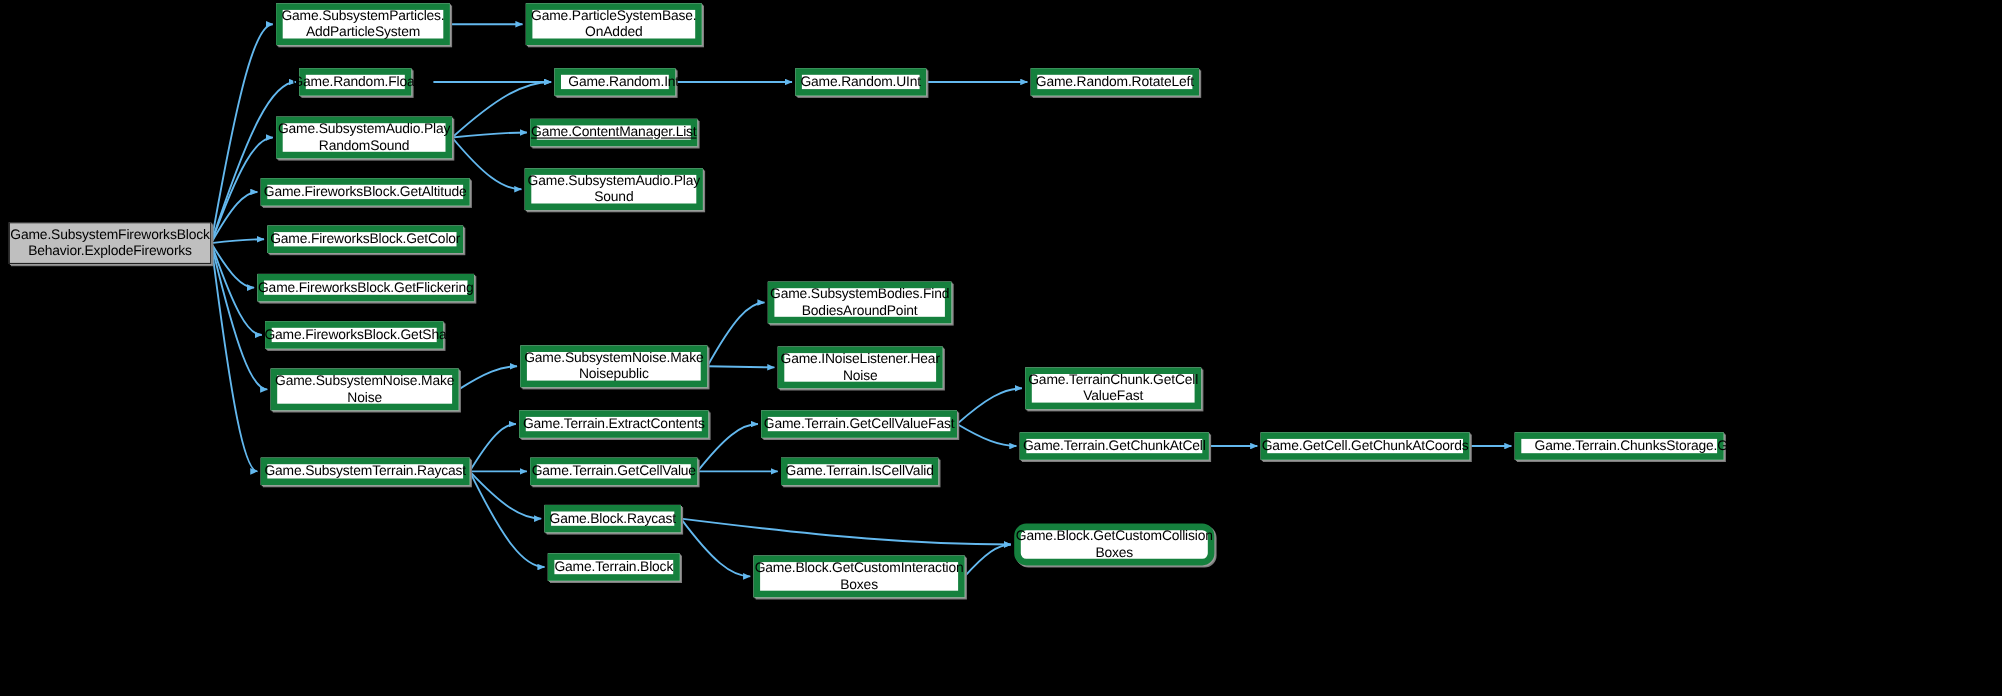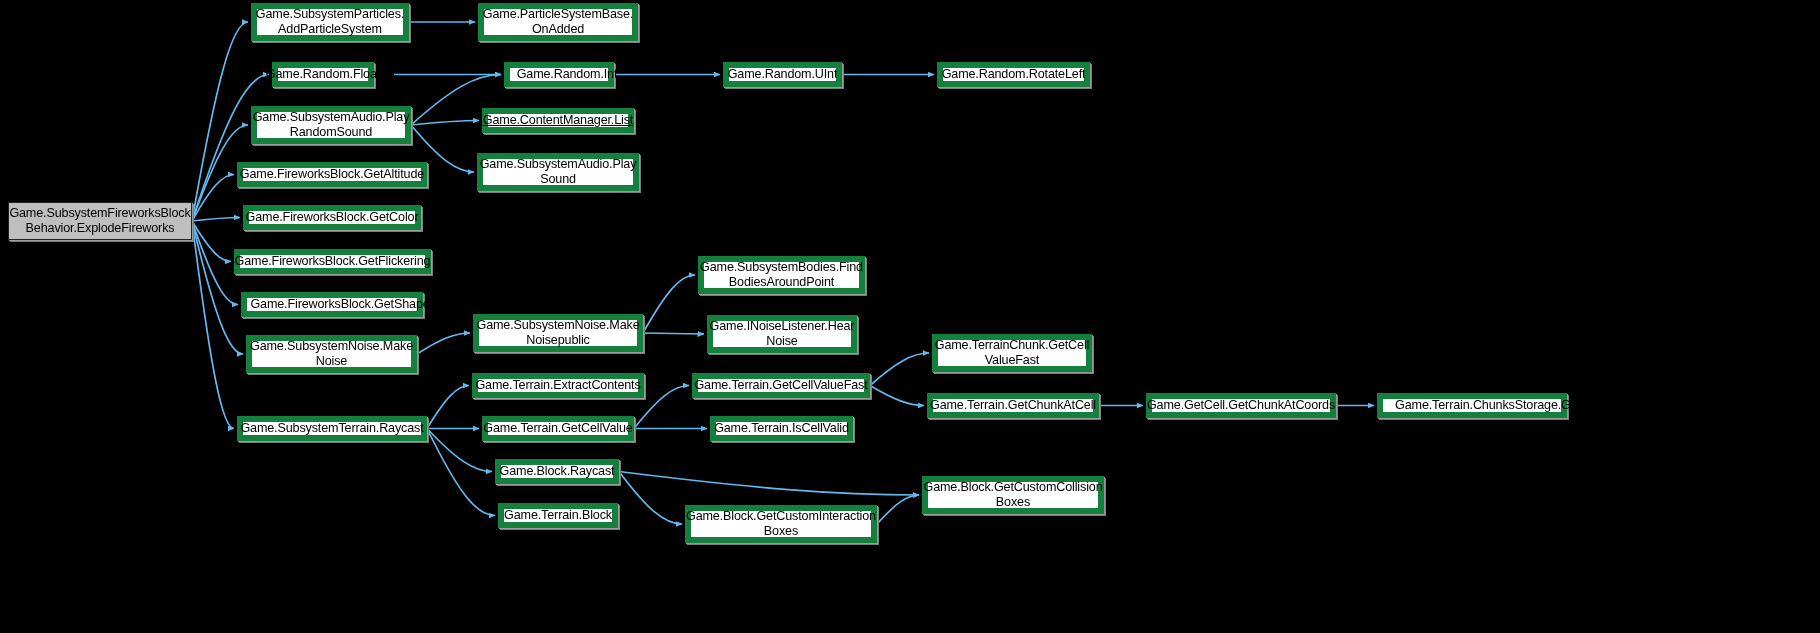--- a/index.html
+++ b/index.html
@@ -100,21 +100,21 @@
       <div class="node" style="left: 723px; top: 62px; width: 119px; height: 25px;">Game.Random.UInt</div>
       <div class="node" style="left: 937px; top: 62px; width: 153px; height: 25px;">Game.Random.RotateLeft</div>
       <div class="node" style="left: 251px; top: 106px; width: 160px; height: 38px;">Game.SubsystemAudio.Play
 RandomSound</div>
       <div class="node" style="left: 482px; top: 108px; width: 152px; height: 25px; text-decoration: underline;">Game.ContentManager.List</div>
       <div class="node" style="left: 477px; top: 153px; width: 162px; height: 38px;">Game.SubsystemAudio.Play
 Sound</div>
       <div class="node" style="left: 237px; top: 162px; width: 190px; height: 25px;">Game.FireworksBlock.GetAltitude</div>
       <div class="node" style="left: 243px; top: 205px; width: 178px; height: 25px;">Game.FireworksBlock.GetColor</div>
       <div class="node" style="left: 234px; top: 249px; width: 197px; height: 25px;">Game.FireworksBlock.GetFlickering</div>
-      <div class="node" style="left: 241px; top: 292px; width: 182px; height: 25px; padding-left: 20px;">Game.FireworksBlock.GetShape</div>
+      <div class="node" style="left: 241px; top: 292px; width: 162px; height: 25px; padding-left: 20px;">Game.FireworksBlock.GetShape</div>
       <div class="node" style="left: 246px; top: 335px; width: 171px; height: 38px;">Game.SubsystemNoise.Make
 Noise</div>
       <div class="node" style="left: 473px; top: 314px; width: 170px; height: 38px;">Game.SubsystemNoise.Make
 Noisepublic</div>
       <div class="node" style="left: 698px; top: 256px; width: 167px; height: 38px;">Game.SubsystemBodies.Find
 BodiesAroundPoint</div>
       <div class="node" style="left: 707px; top: 315px; width: 150px; height: 38px;">Game.INoiseListener.Hear
 Noise</div>
       <div class="node" style="left: 237px; top: 416px; width: 190px; height: 25px;">Game.SubsystemTerrain.Raycast</div>
       <div class="node" style="left: 472px; top: 373px; width: 172px; height: 25px;">Game.Terrain.ExtractContents</div>
@@ -123,16 +123,16 @@
       <div class="node" style="left: 710px; top: 416px; width: 143px; height: 25px;">Game.Terrain.IsCellValid</div>
       <div class="node" style="left: 932px; top: 334px; width: 160px; height: 38px;">Game.TerrainChunk.GetCell
 ValueFast</div>
       <div class="node" style="left: 927px; top: 393px; width: 172px; height: 25px;">Game.Terrain.GetChunkAtCell</div>
       <div class="node" style="left: 1146px; top: 393px; width: 190px; height: 25px;">Game.GetCell.GetChunkAtCoords</div>
       <div class="node" style="left: 1377px; top: 393px; width: 190px; height: 25px; padding-left: 36px;">Game.Terrain.ChunksStorage.Get</div>
       <div class="node" style="left: 495px; top: 459px; width: 124px; height: 25px;">Game.Block.Raycast</div>
       <div class="node" style="left: 498px; top: 503px; width: 120px; height: 25px;">Game.Terrain.Block</div>
       <div class="node" style="left: 685px; top: 505px; width: 192px; height: 38px;">Game.Block.GetCustomInteraction
 Boxes</div>
-      <div class="node" style="left: 922px; top: 476px; width: 182px; height: 38px;">Game.Block.GetCustomCollision
+      <div class="node" style="left: 922px; top: 476px; width: 182px; height: 38px; border-radius: 11px;">Game.Block.GetCustomCollision
 Boxes</div>
     </div>
 </div>
 
 </body></html>

